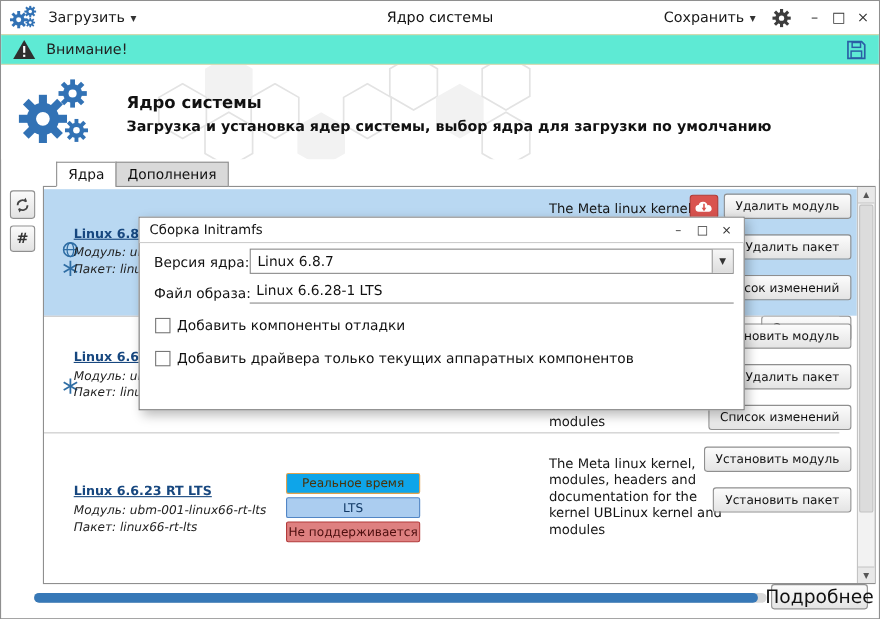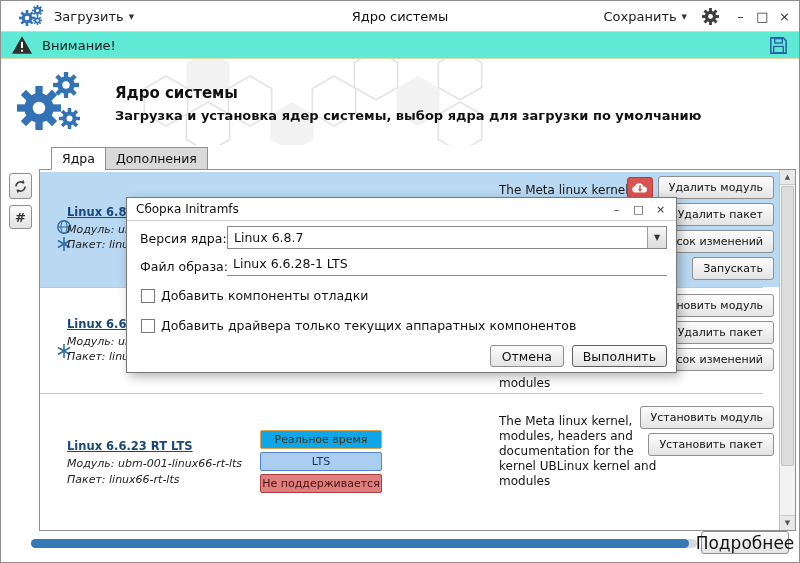--- a/index.html
+++ b/index.html
@@ -2,21 +2,21 @@
 <html><head>
 <meta charset="utf-8">
 <style>
   *{box-sizing:border-box;margin:0;padding:0}
   html,body{width:800px;height:563px;overflow:hidden}
   body{font-family:"DejaVu Sans","Liberation Sans",sans-serif;background:#fff;position:relative;color:#111}
   .window{position:absolute;inset:0;border:1px solid #8f8f8f;background:#fff;overflow:hidden}
 
   
   .titlebar{position:absolute;left:0;top:0;width:100%;height:30px;background:#fff}
-  .tb-left{position:absolute;left:18px;top:0;height:30px;display:flex;align-items:center;gap:9px;z-index:2}
+  .tb-left{position:absolute;left:8px;top:0;height:30px;display:flex;align-items:center;gap:9px;z-index:2}
   .menu-label{font-size:13px;color:#1a1a1a;display:flex;align-items:center;gap:5px;cursor:default}
   .caret{font-size:7px;color:#333;padding-top:2px}
   .tb-title{position:absolute;left:0;top:0;width:100%;height:30px;display:flex;align-items:center;justify-content:center;font-size:13px;color:#111}
   .tb-right{position:absolute;right:8px;top:0;height:30px;display:flex;align-items:center;gap:15px;z-index:2}
   .win-controls{display:flex;align-items:center;gap:9px}
   .win-btn{font-size:13px;color:#333;width:13px;text-align:center;line-height:1;cursor:default}
 
   
   .warnbar{position:absolute;left:0;top:30px;width:100%;height:28px;background:#5eead4;border-top:1px solid #ddd7ab;border-bottom:1px solid #ddd7ab;display:flex;align-items:center;padding:0 10px;gap:9px}
   .warn-text{font-size:13px;color:#222}
@@ -53,21 +53,21 @@
   .k-title{position:absolute;left:27px;font-size:11.5px;font-weight:bold;color:#17477f;text-decoration:underline;white-space:nowrap;cursor:default}
   .row0 .k-title{top:33px}.row1 .k-title{top:29px}.row2 .k-title{top:45px}
   .k-mod,.k-pkg{position:absolute;left:27px;font-style:italic;font-size:11px;color:#222;white-space:nowrap}
   .row0 .k-mod{top:51px}.row0 .k-pkg{top:66px}
   .row1 .k-mod{top:47px}.row1 .k-pkg{top:62px}
   .row2 .k-mod{top:63px}.row2 .k-pkg{top:79px}
   .k-icon{position:absolute;left:16px;width:16px;height:16px}
   .row0 .icon-globe{top:47px}.row0 .icon-mod{top:64px}.row1 .icon-mod{top:55px}
   .k-desc{position:absolute;left:459px;width:165px;font-size:12px;line-height:15px;color:#151515}
   .row0 .k-desc{top:11px}.row1 .k-desc{top:28px}.row2 .k-desc{top:20px}
-  .k-actions{position:absolute;right:5px;display:flex;flex-direction:column;align-items:flex-end;gap:4px}
+  .k-actions{position:absolute;right:5px;display:flex;flex-direction:column;align-items:flex-end;gap:14px}
   .row0 .k-actions{top:4px}.row1 .k-actions{top:6px}.row2 .k-actions{top:12px}
   .btn{font-size:11px;padding:4px 10px;background:linear-gradient(#fcfcfc,#e4e4e4);border:1px solid #8f8f8f;border-radius:3px;color:#111;white-space:nowrap;cursor:default}
   .btn-row{display:flex;gap:5px;align-items:center}
   .dl-btn{width:26px;height:22px;background:#d9534f;border:1px solid #b03c38;border-radius:3px;display:flex;align-items:center;justify-content:center;cursor:default}
   .badges{position:absolute;left:220px;top:36px;display:flex;flex-direction:column;gap:3px}
   .badge{width:122px;height:19px;font-size:11px;display:flex;align-items:center;justify-content:center;border-radius:2px;border:1px solid;white-space:nowrap}
   .badge.realtime{background:#0ea5e9;border-color:#dfa24e;color:#4a3208}
   .badge.lts{background:#abcdf0;border-color:#5286c5;color:#123a66}
   .badge.unsupported{background:#de8080;border-color:#b23b3b;color:#4d0e0e}
 
@@ -320,19 +320,15 @@
 
     <div class="chk-row chk1">
       <span class="chk-box"></span>
       <span class="chk-label">Добавить компоненты отладки</span>
     </div>
     <div class="chk-row chk2">
       <span class="chk-box"></span>
       <span class="chk-label">Добавить драйвера только текущих аппаратных компонентов</span>
     </div>
 
-    <div class="dlg-buttons">
-      <span class="dlg-btn">Отмена</span>
-      <span class="dlg-btn primary">Выполнить</span>
-    </div>
   </div>
 
 </div>
 
 </body></html>

